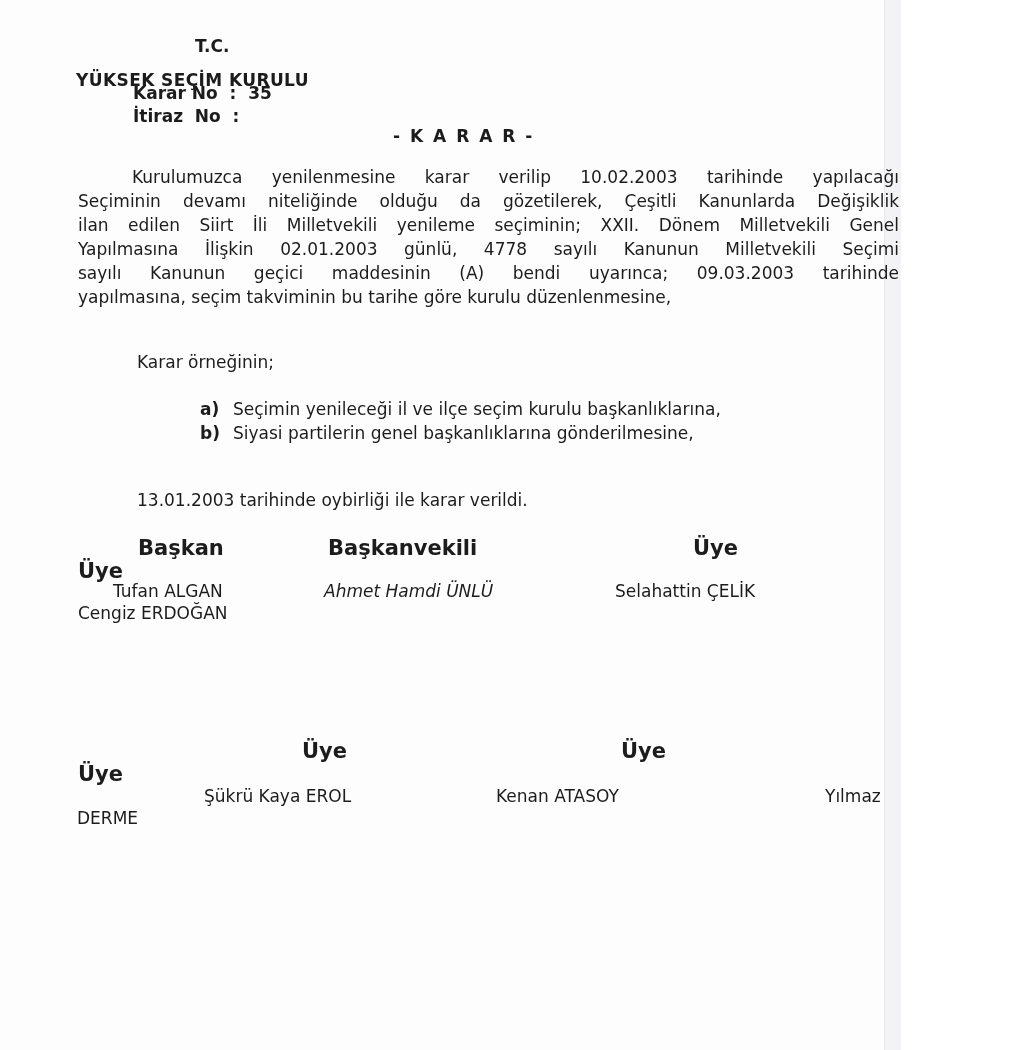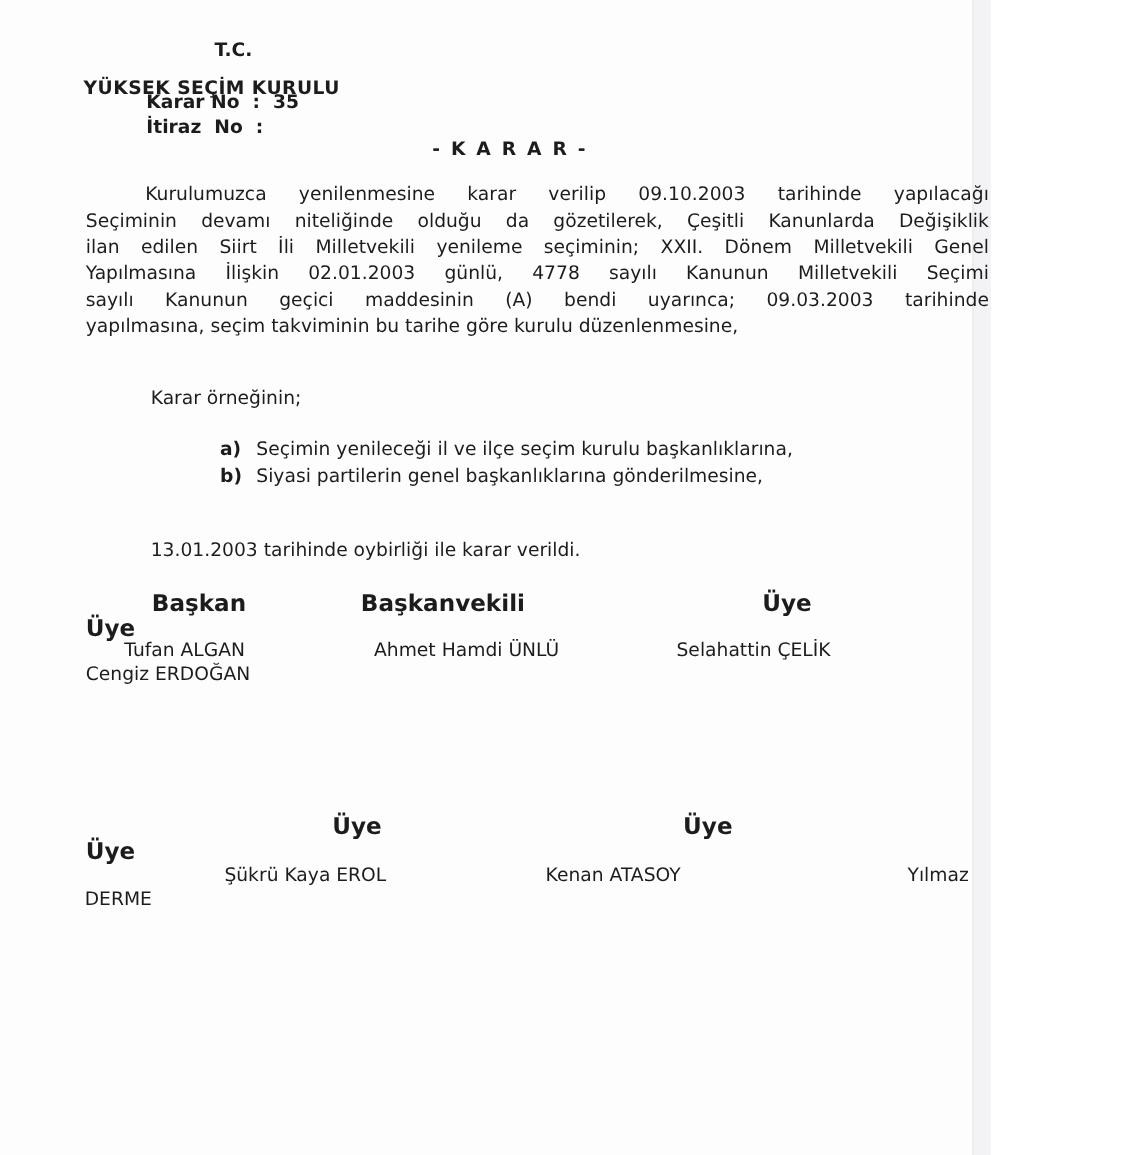--- a/index.html
+++ b/index.html
@@ -71,21 +71,21 @@
 
   
   .sig-title { font-weight: bold; font-size: 21px; white-space: nowrap; }
   .sig-name  { font-size: 17px; white-space: nowrap; }
 
   .s1-t1 { left: 138px; top: 536px; }
   .s1-t2 { left: 328px; top: 536px; }
   .s1-t3 { left: 693px; top: 536px; }
   .s1-t4 { left: 78px;  top: 559px; }
   .s1-n1 { left: 113px; top: 581px; }
-  .s1-n2 { left: 340px; top: 581px; }
+  .s1-n2 { left: 324px; top: 581px; font-style: italic; }
   .s1-n3 { left: 615px; top: 581px; }
   .s1-n4 { left: 78px;  top: 603px; }
 
   .s2-t1 { left: 302px; top: 739px; }
   .s2-t2 { left: 621px; top: 739px; }
   .s2-t3 { left: 78px;  top: 762px; }
   .s2-n1 { left: 204px; top: 786px; }
   .s2-n2 { left: 496px; top: 786px; }
   .s2-n3 { left: 825px; top: 786px; }
   .s2-n4 { left: 77px;  top: 808px; }
@@ -97,21 +97,21 @@
 
   <div class="edge-band"></div>
 
   <div class="abs hdr h-tc">T.C.</div>
   <div class="abs hdr h-org">YÜKSEK SEÇİM KURULU</div>
   <div class="abs hdr h-kno">Karar No  :  35</div>
   <div class="abs hdr h-ino">İtiraz  No  :</div>
   <div class="abs hdr h-title">- K A R A R -</div>
 
   <div class="abs para">
-    <div class="para-line first">Kurulumuzca yenilenmesine karar verilip 09.10.2003 tarihinde yapılacağı</div>
+    <div class="para-line first">Kurulumuzca yenilenmesine karar verilip 10.02.2003 tarihinde yapılacağı</div>
     <div class="para-line">Seçiminin devamı niteliğinde olduğu da gözetilerek, Çeşitli Kanunlarda Değişiklik</div>
     <div class="para-line">ilan edilen Siirt İli Milletvekili yenileme seçiminin; XXII. Dönem Milletvekili Genel</div>
     <div class="para-line">Yapılmasına İlişkin 02.01.2003 günlü, 4778 sayılı Kanunun Milletvekili Seçimi</div>
     <div class="para-line">sayılı Kanunun geçici maddesinin (A) bendi uyarınca; 09.03.2003 tarihinde</div>
     <div class="para-line last">yapılmasına, seçim takviminin bu tarihe göre kurulu düzenlenmesine,</div>
   </div>
 
   <div class="abs subject">Karar örneğinin;</div>
 
   <div class="abs list-row lr-a">

